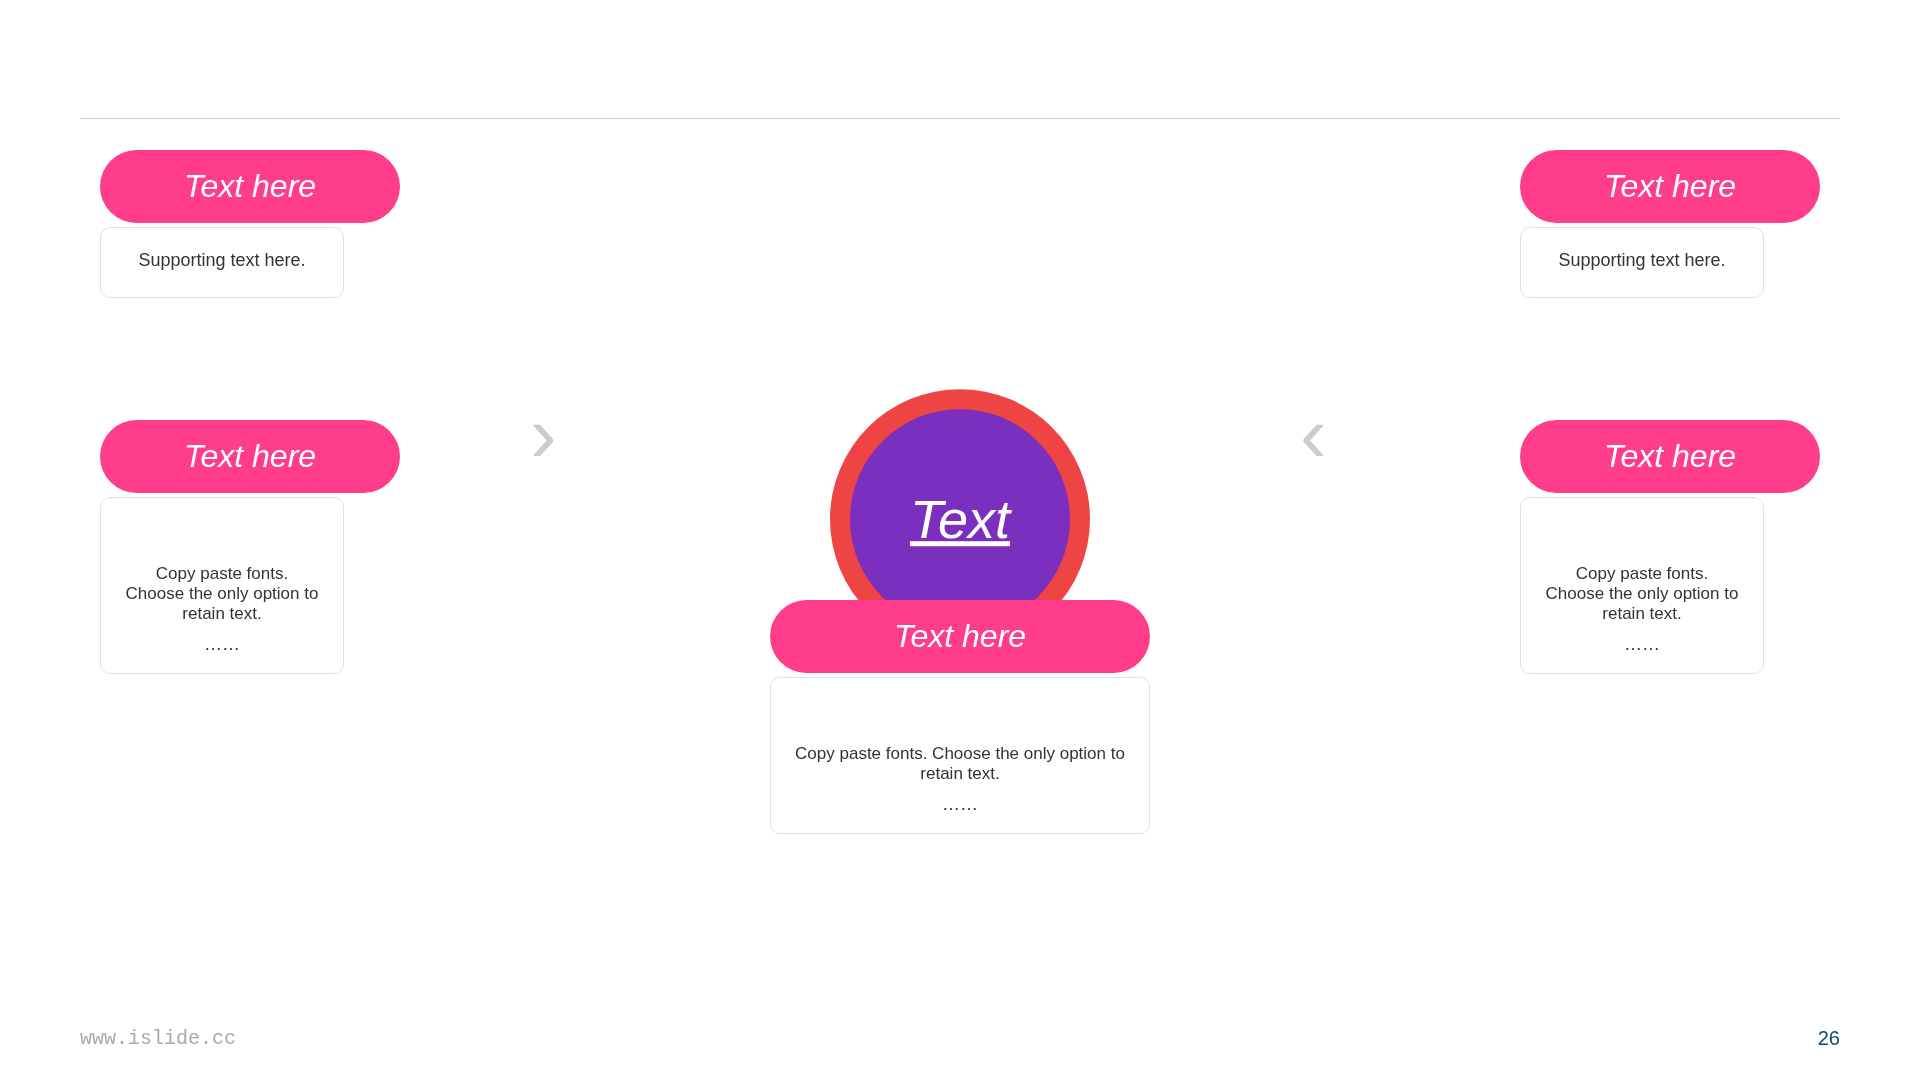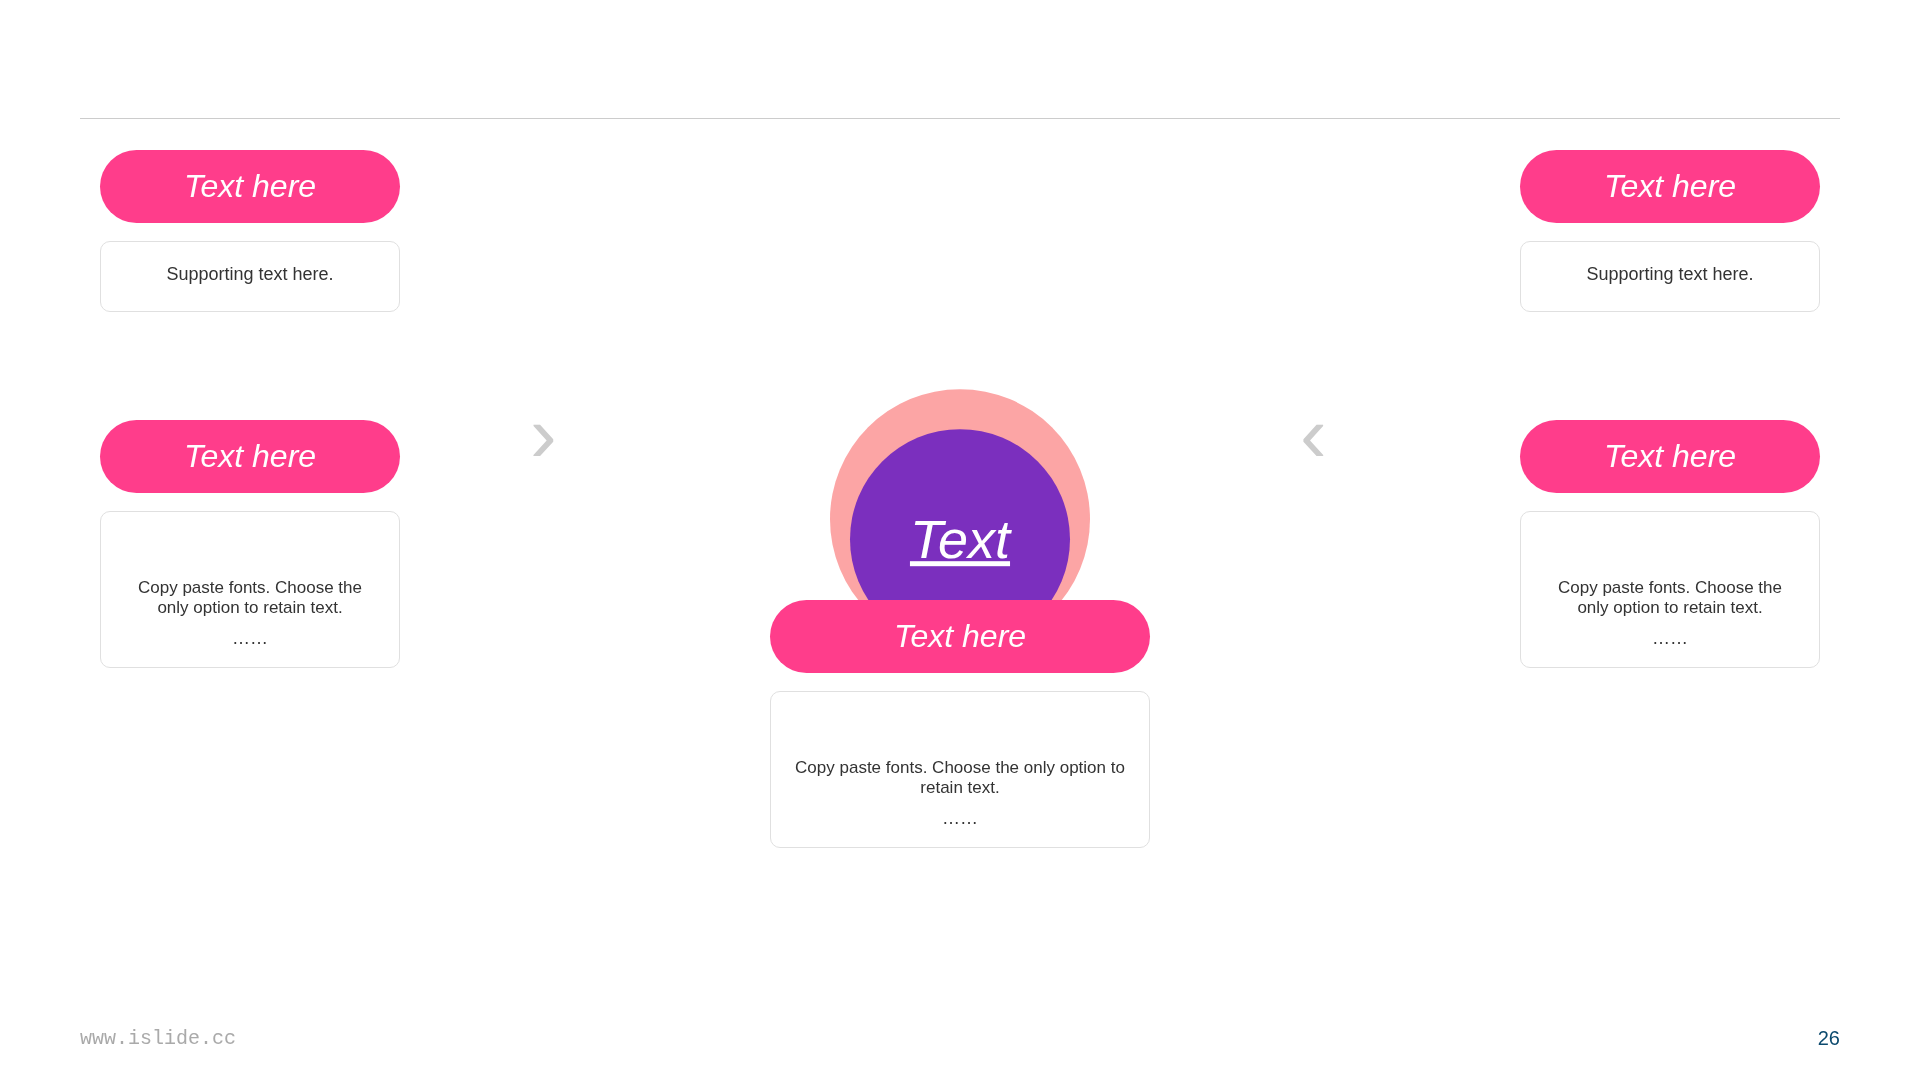--- a/index.html
+++ b/index.html
@@ -36,23 +36,23 @@
       bottom: 30px;
       right: 80px;
       font-size: 20px;
       color: #0c4a6e;
     }
 
     .circle-outer {
       width: 260px;
       height: 260px;
       border-radius: 50%;
-      background: #fca5a5;
-      display: flex;
-      align-items: flex-end;
+      background: #ef4444;
+      display: flex;
+      align-items: center;
       justify-content: center;
     }
     .circle-inner {
       width: 220px;
       height: 220px;
       border-radius: 50%;
       background: #7b2fbe;
       display: flex;
       align-items: center;
       justify-content: center;
@@ -73,36 +73,36 @@
       gap: 0;
     }
 
     .pill-btn {
       border-radius: 50px;
       background: #ff3d8b;
       padding: 18px 30px;
       display: flex;
       align-items: center;
       justify-content: center;
-      margin-bottom: 14px;
+      margin-bottom: 0;
       width: 300px;
     }
     .pill-btn span {
       color: #ffffff;
       font-size: 32px;
       font-style: italic;
       font-weight: 500;
     }
 
     .card-box {
       background: #ffffff;
       border: 1.5px solid #e0e0e0;
       border-radius: 10px;
       padding: 22px 24px 18px 24px;
-      width: 300px;
+      width: 244px;
       margin-top: 4px;
     }
     .card-box .support-text {
       font-size: 18px;
       color: #333333;
       text-align: center;
       margin-bottom: 8px;
     }
     .card-box .body-text {
       font-size: 17px;

